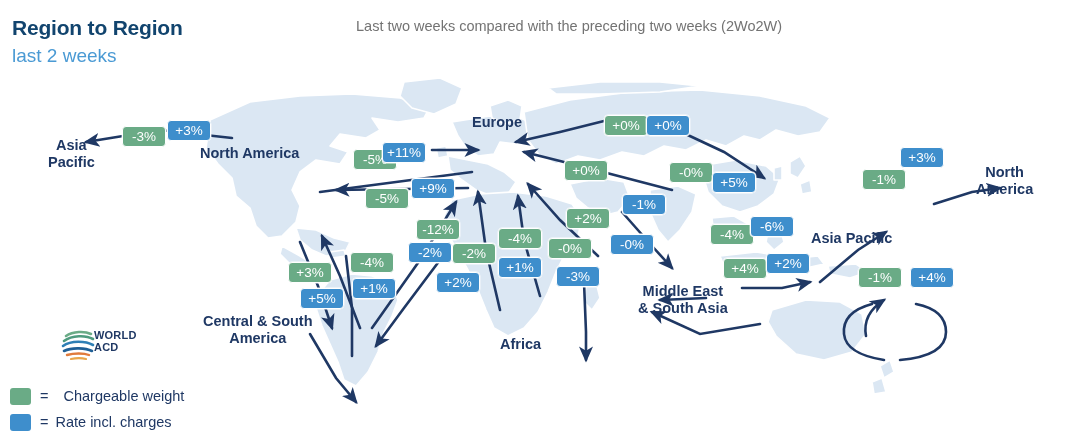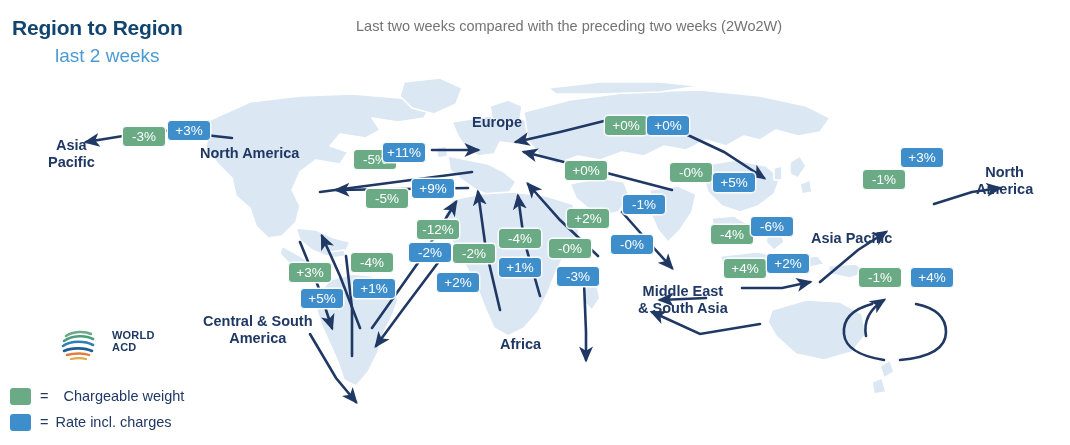--- a/index.html
+++ b/index.html
@@ -10,21 +10,21 @@
   }
   #root{position:relative;width:1070px;height:339px;}
 
   
   .title-main{
     position:absolute;left:12px;top:16px;
     font-size:21px;font-weight:bold;color:#11446e;letter-spacing:-0.2px;
   }
   .title-sub{
     position:absolute;left:12px;top:45px;
-    font-size:19px;font-weight:normal;color:#4a9ad4;margin-left:43px;
+    font-size:19px;font-weight:normal;color:#4a9ad4;
   }
   .subtitle{
     position:absolute;left:356px;top:18px;
     font-size:14.5px;color:#737373;
   }
 
   
   #map{position:absolute;left:0;top:60px;width:1070px;height:385px;}
   #map svg{display:block;}
 
@@ -50,21 +50,21 @@
   .legend{position:absolute;left:10px;top:383px;font-size:0;}
   .legend-row{display:flex;align-items:center;height:26px;}
   .legend-swatch{width:21px;height:17px;border-radius:3px;margin-right:9px;}
   .legend-swatch.green{background:#6aab86;}
   .legend-swatch.blue{background:#3e8ecc;}
   .legend-text{font-size:14.5px;color:#1f3864;}
 
   
   .logo{position:absolute;left:60px;top:327px;width:85px;height:36px;}
   .logo-text{
-    position:absolute;left:112px;top:330px;
+    position:absolute;left:94px;top:330px;
     font-size:11px;font-weight:bold;color:#1f3864;line-height:1.08;
     letter-spacing:0.2px;
   }
 </style>
 </head>
 <body>
 
 <div id="root">
 
   <div class="title-main">Region to Region</div>

